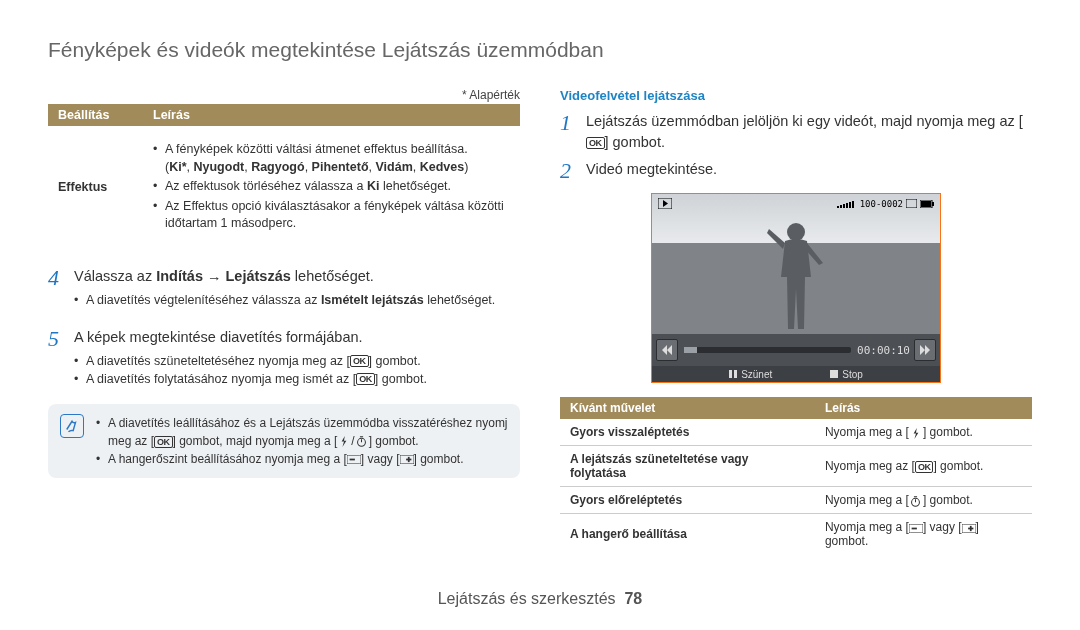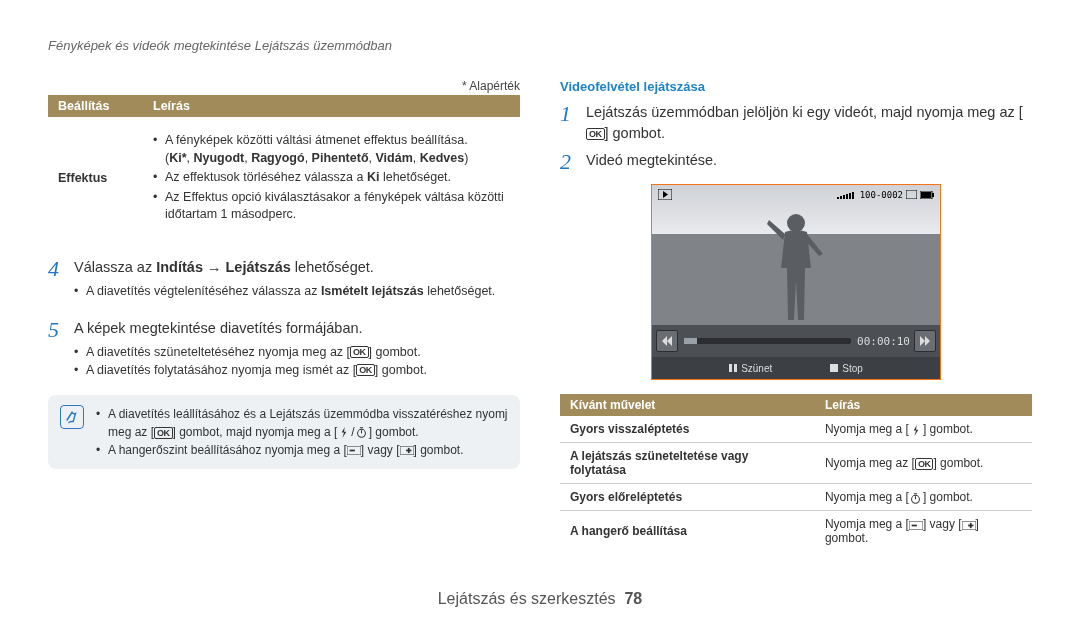--- a/index.html
+++ b/index.html
@@ -1,18 +1,18 @@
 <!DOCTYPE html>
 <html><head>
 <meta charset="utf-8">
 <style>
   * { margin:0; padding:0; box-sizing:border-box; }
   body { font-family: Arial, Helvetica, sans-serif; font-size:13px; color:#333; background:#fff; width:1080px; height:630px; position:relative; }
   .page { padding:38px 48px 0 48px; }
-  .header-title { font-size:13px; color:#666; margin-bottom:26px;font-style:italic; }
+  .header-title { font-size:21px; color:#666; margin-bottom:26px; }
   .cols { display:flex; gap:40px; }
   .col { flex:1; min-width:0; }
 
   
   .tbl-note { text-align:right; font-size:12px; color:#444; margin-bottom:2px; }
   table.opt { width:100%; border-collapse:collapse; font-size:12.5px; }
   table.opt thead th { background:#a28b5b; color:#fff; text-align:left; padding:4px 10px; font-weight:bold; }
   table.opt td { padding:13px 10px; border-bottom:1px solid #ccc; vertical-align:top; }
   table.opt td.label { font-weight:bold; width:95px; vertical-align:middle; }
   table.opt tbody tr:last-child td { border-bottom:none; }
@@ -211,21 +211,21 @@
                 </svg>
               </div>
             <div class="prog"></div>
             <div class="time">00:00:10</div>
             <div class="btn">
                 <svg width="10" height="10" viewBox="0 0 10 10">
                   <path d="M0 0 L5 5 L0 10 Z M5 0 L10 5 L5 10 Z" fill="#ddd"></path>
                 </svg>
               </div>
           </div>
-          <div class="ctrl" style="height:22px; background:#3c3f44; justify-content:center; gap:42px;">
+          <div class="ctrl" style="height:16px; background:#3c3f44; justify-content:center; gap:42px;">
             <div class="btn wide" style="background:transparent; border:none;">
               <svg width="8" height="8" viewBox="0 0 8 8">
                   <rect x="0" y="0" width="3" height="8" fill="#ddd"></rect>
                   <rect x="5" y="0" width="3" height="8" fill="#ddd"></rect>
                 </svg>
               <span>Szünet</span>
             </div>
             <div class="btn wide" style="background:transparent; border:none;">
               <svg width="8" height="8" viewBox="0 0 8 8">
                   <rect x="0" y="0" width="8" height="8" fill="#ddd"></rect>

